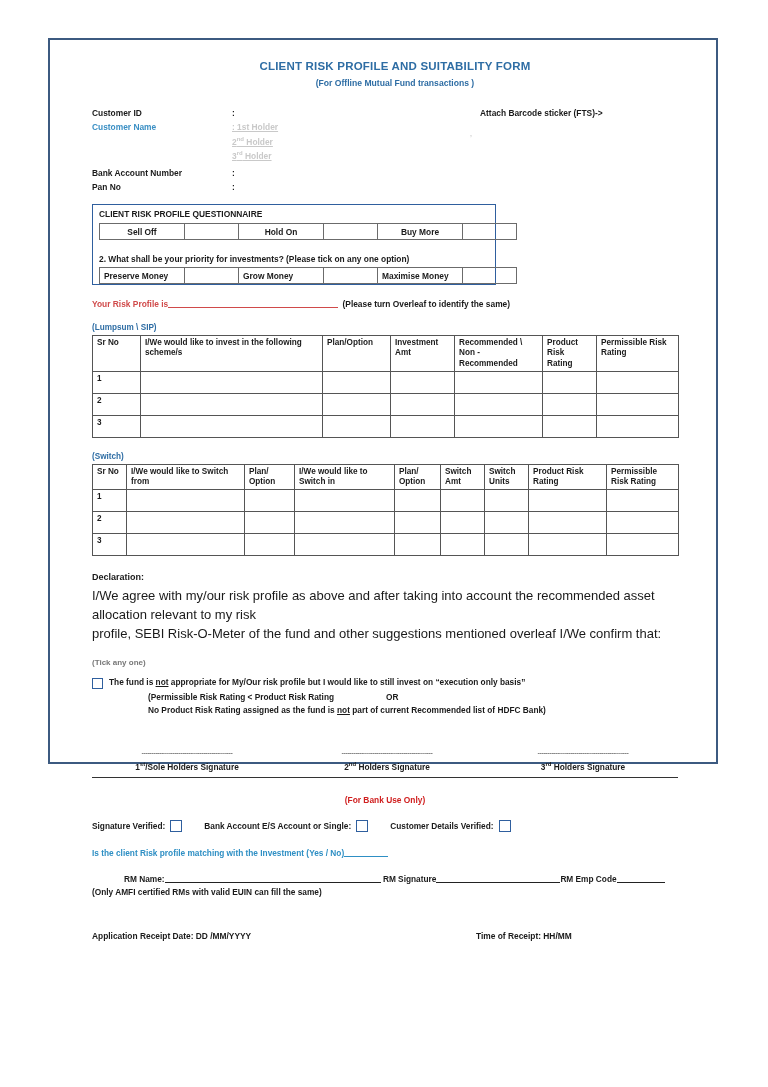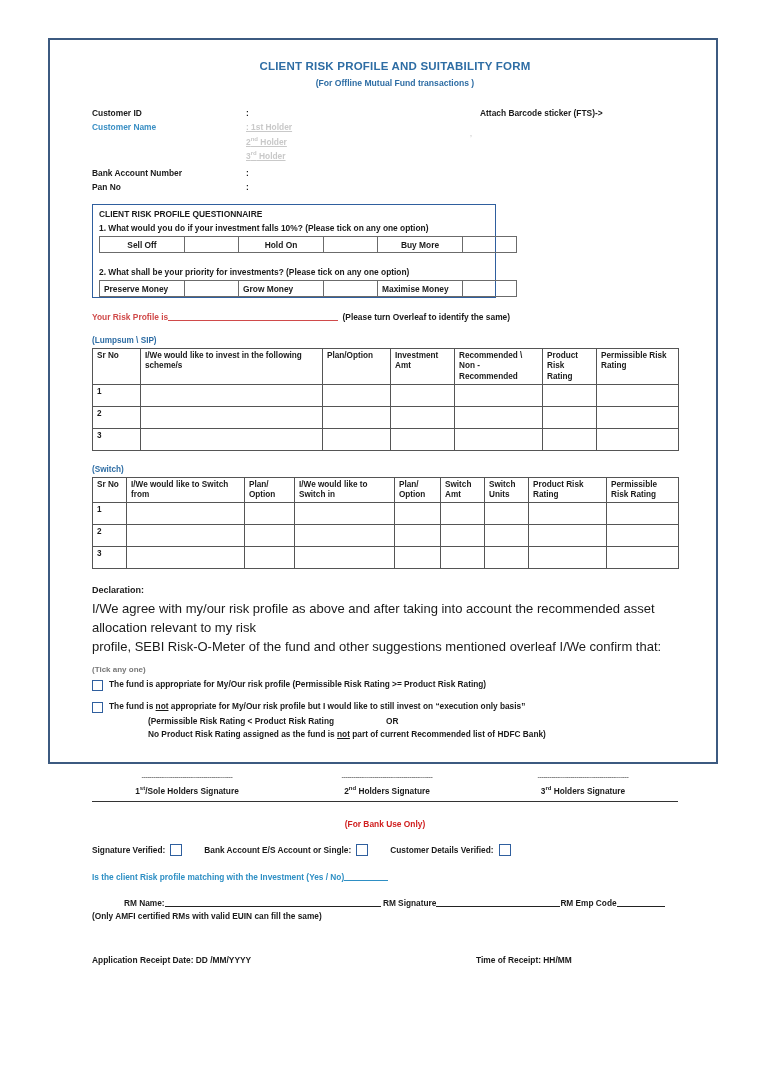--- a/index.html
+++ b/index.html
@@ -57,21 +57,20 @@
   .cust-block {
     margin-top: 20px;
     position: relative;
     font-size: 8.4px;
     font-weight: bold;
   }
   .cust-row {
     display: flex;
     height: 14px;
     align-items: flex-start;
-    gap: 14px;
   }
   .cust-label {
     width: 140px;
     flex: 0 0 140px;
   }
   .cust-label.blue { color: #3a8fc4; }
   .cust-colon {
     width: 14px;
     flex: 0 0 14px;
   }
@@ -185,21 +184,21 @@
     font-weight: bold;
   }
   .decl-body {
     margin-top: 5px;
     font-size: 13px;
     font-weight: normal;
     line-height: 1.45;
     width: 580px;
   }
   .tick-any {
-    margin-top: 8px;
+    margin-top: 14px;
     font-size: 8px;
     color: #777777;
     font-weight: bold;
   }
   .chk-row {
     display: flex;
     align-items: flex-start;
     margin-top: 5px;
   }
   .chkbox {
@@ -367,21 +366,20 @@
       <div class="cust-row">
         <span class="cust-label">Pan No</span>
         <span class="cust-colon">:</span>
         <span class="cust-val"></span>
       </div>
     </div>
 
     <div class="quest-box">
       <div class="quest-head">CLIENT RISK PROFILE QUESTIONNAIRE</div>
 
-      <div class="quest-q">1. What would you do if your investment falls 10%? (Please tick on any one option)</div>
       <table class="optbl">
         <tbody>
             <tr>
           <td class="opt-center" style="width:76px">Sell Off</td>
           <td style="width:45px"></td>
           <td class="opt-center" style="width:76px">Hold On</td>
           <td style="width:45px"></td>
           <td class="opt-center" style="width:76px">Buy More</td>
           <td style="width:45px"></td>
         </tr>
@@ -526,24 +524,20 @@
       </tbody>
     </table>
 
     <div class="decl-title">Declaration:</div>
     <div class="decl-body">
       <div>I/We agree with my/our risk profile as above and after taking into account the recommended asset allocation relevant to my risk</div>
       <div>profile, SEBI Risk-O-Meter of the fund and other suggestions mentioned overleaf I/We confirm that:</div>
     </div>
     <div class="tick-any">(Tick any one)</div>
 
-    <div class="chk-row">
-      <div class="chkbox"></div>
-      <div class="chk-text">The fund is appropriate for My/Our risk profile (Permissible Risk Rating &gt;= Product Risk Rating)</div>
-    </div>
 
     <div class="chk-row" style="margin-top:10px">
       <div class="chkbox"></div>
       <div class="chk-text"><span>The fund is </span><span class="u">not</span><span> appropriate for My/Our risk profile but I would like to still invest on “execution only basis”</span></div>
     </div>
 
     <div class="decl-sub">
       <span>(Permissible Risk Rating &lt; Product Risk Rating</span><span class="or">OR</span>
     </div>
     <div class="decl-sub"><span>No Product Risk Rating assigned as the fund is </span><span class="u">not</span><span> part of current Recommended list of HDFC Bank)</span></div>

